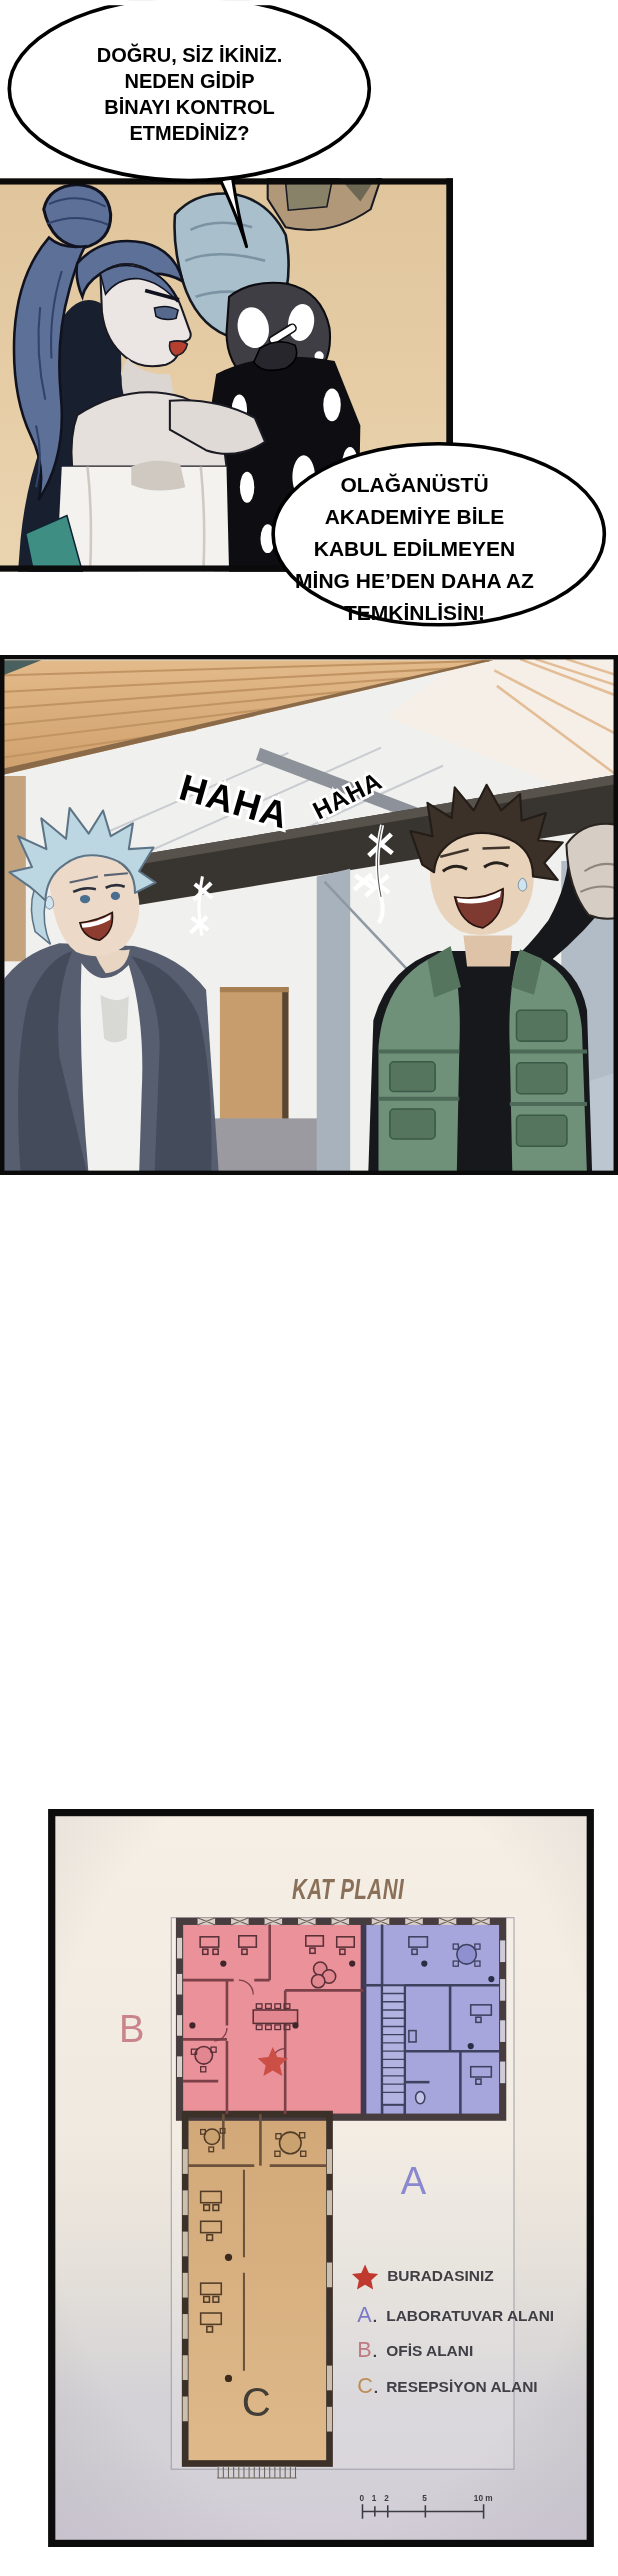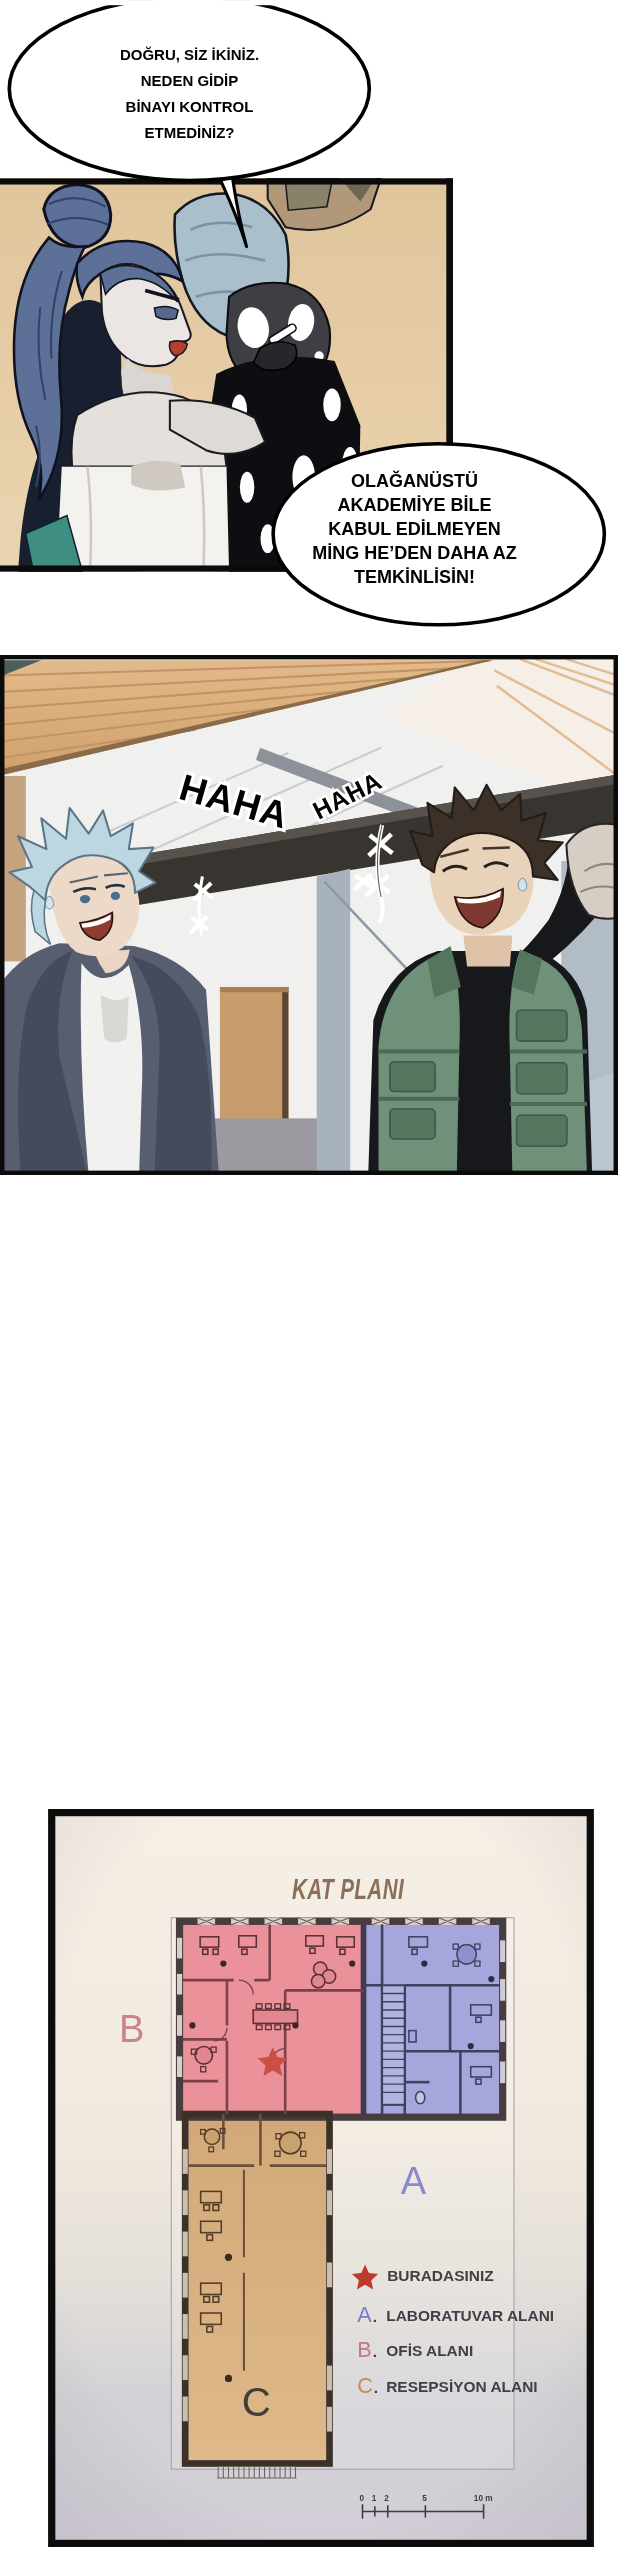--- a/index.html
+++ b/index.html
@@ -87,27 +87,27 @@
 
 <rect x="0" y="752" width="880" height="12" fill="#0b0b0b"></rect>
 </svg>
 
 <svg class="abs" style="left:0;top:0;" width="392" height="258" viewBox="0 0 760 500">
 <path d="M450 340 Q462 420 478 478 Q464 430 428 350 Z" fill="#ffffff" stroke="#000" stroke-width="6" stroke-linejoin="round"></path>
 <ellipse cx="367" cy="172" rx="349" ry="178" fill="#ffffff" stroke="#000" stroke-width="7"></ellipse>
 <rect x="40" y="0" width="650" height="10" fill="#ffffff"></rect>
 </svg>
 
-<div class="abs btxt" style="left:26px;top:42px;width:327px;font-size:15px;line-height:26px;letter-spacing:0px;">DOĞRU, SİZ İKİNİZ.<br>NEDEN GİDİP<br>BİNAYI KONTROL<br>ETMEDİNİZ?</div>
+<div class="abs btxt" style="left:26px;top:42px;width:327px;font-size:20px;line-height:26px;letter-spacing:0px;">DOĞRU, SİZ İKİNİZ.<br>NEDEN GİDİP<br>BİNAYI KONTROL<br>ETMEDİNİZ?</div>
 
 <svg class="abs" style="left:265px;top:435px;" width="348" height="198" viewBox="0 0 675 385">
 <ellipse cx="337" cy="193" rx="322" ry="176" fill="#ffffff" stroke="#000" stroke-width="7"></ellipse>
 </svg>
 
-<div class="abs btxt" style="left:260px;top:469px;width:309px;font-size:18px;line-height:24px;">OLAĞANÜSTÜ<br>AKADEMİYE BİLE<br>KABUL EDİLMEYEN<br>MİNG HE’DEN DAHA AZ<br>TEMKİNLİSİN!</div>
+<div class="abs btxt" style="left:260px;top:469px;width:309px;font-size:21px;line-height:32px;">OLAĞANÜSTÜ<br>AKADEMİYE BİLE<br>KABUL EDİLMEYEN<br>MİNG HE’DEN DAHA AZ<br>TEMKİNLİSİN!</div>
 
 <svg class="abs" style="left:0;top:655px;" width="618" height="520" viewBox="0 0 1200 1010">
 <defs>
 <linearGradient id="woodc" x1="0" y1="0" x2="0" y2="1">
 <stop offset="0" stop-color="#e3ba8a"></stop>
         <stop offset="1" stop-color="#cfa06c"></stop>
 </linearGradient>
 </defs>
 
 <rect x="0" y="0" width="1200" height="1010" fill="#f0f0ee"></rect>

